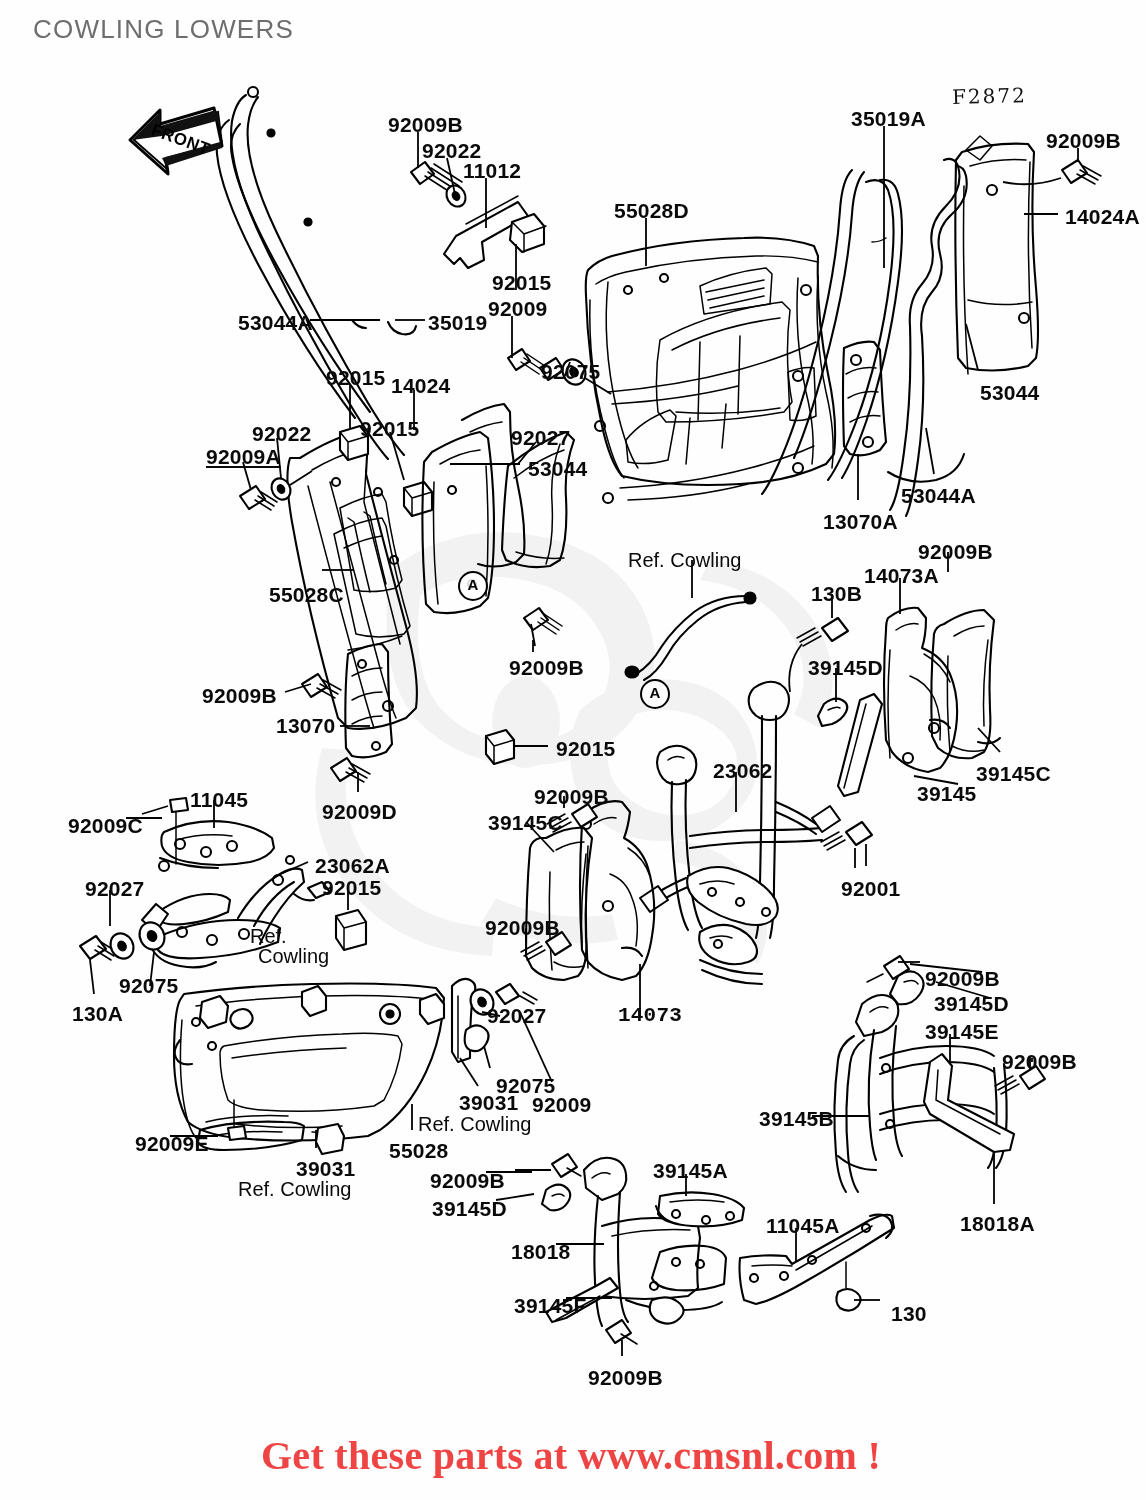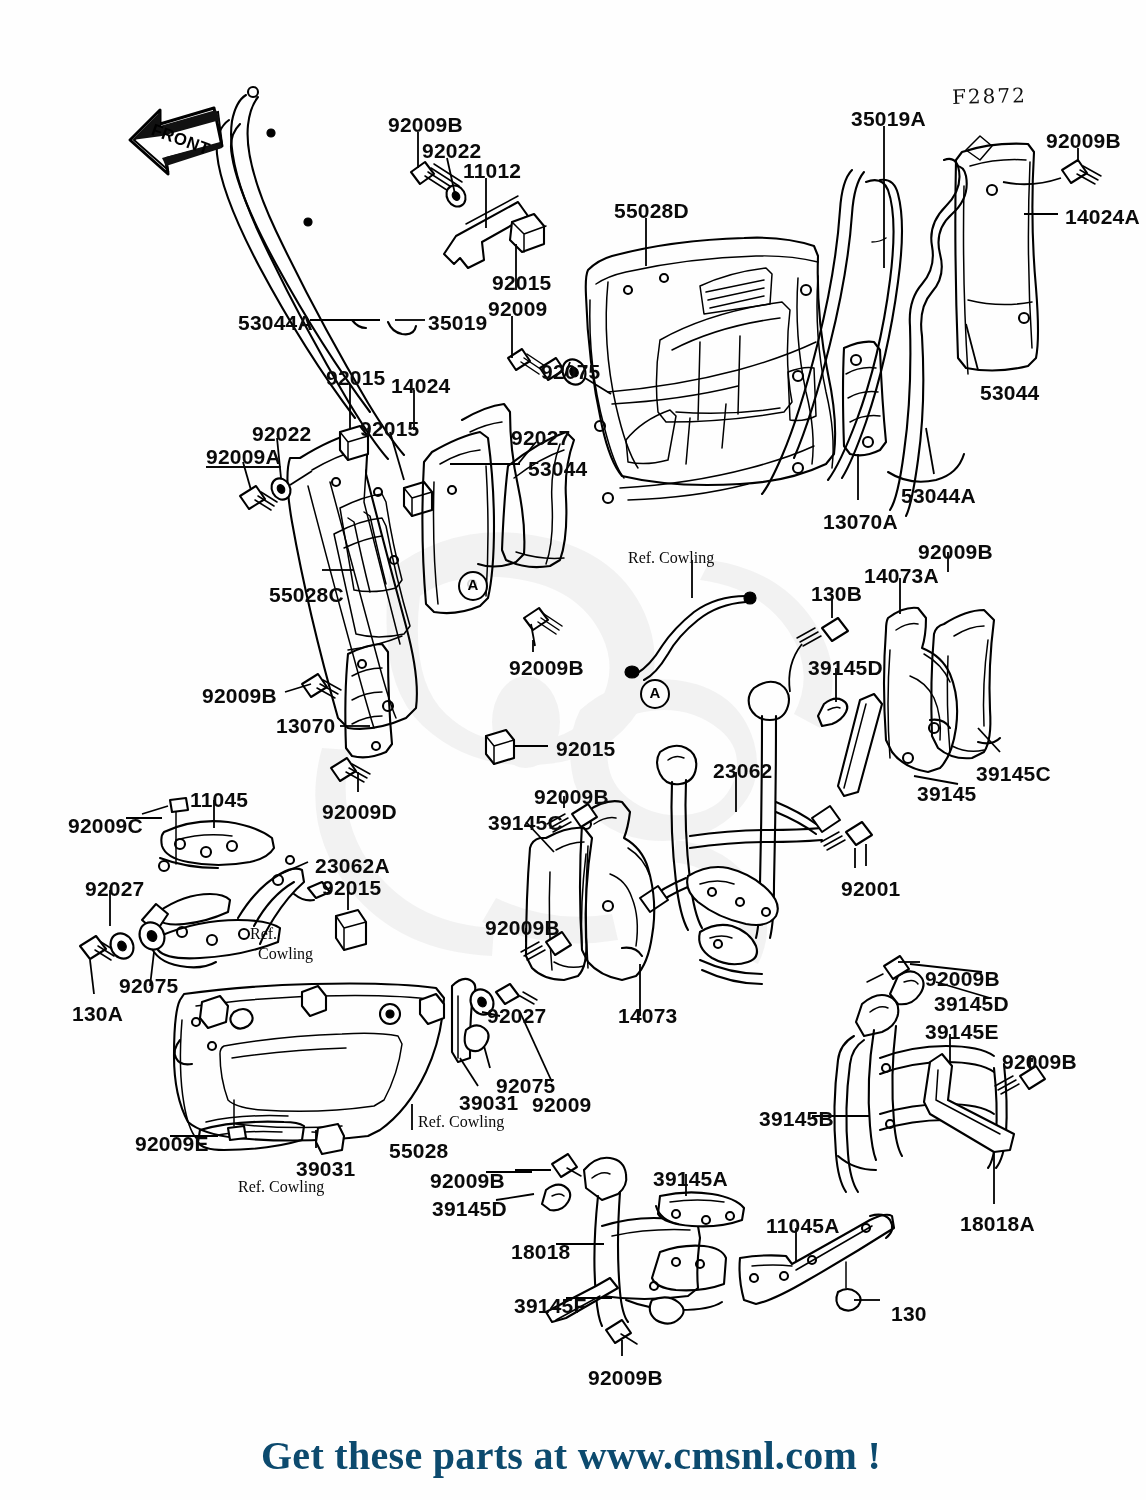--- a/index.html
+++ b/index.html
@@ -25,22 +25,22 @@
 
   
   .lbl{
     position:absolute;
     font-family:"Liberation Sans", sans-serif;
     font-size:21px;font-weight:700;color:#0a0a0a;
     white-space:nowrap;letter-spacing:.2px;line-height:1;
   }
   .ref{
     position:absolute;
-    font-family:Liberation Serif, serif;
-    font-size:16px;font-weight:400;color:#0a0a0a;white-space:nowrap;
+    font-family:Liberation Sans, sans-serif;
+    font-size:20px;font-weight:400;color:#0a0a0a;white-space:nowrap;
   }
 
   
   .circA{
     position:absolute;width:26px;height:26px;border:2px solid #000;border-radius:50%;
     font-size:15px;font-weight:700;color:#000;text-align:center;line-height:24px;
     font-family:"Liberation Sans", sans-serif;background:rgba(255,255,255,.85);
   }
 
   
@@ -49,21 +49,21 @@
     position:absolute;left:24px;top:30px;
     font-family:"Liberation Sans", sans-serif;
     font-size:17px;font-weight:700;color:#000;
     transform:rotate(20deg);letter-spacing:.5px;
   }
 
   
   .banner{
     position:absolute;left:0;top:1432px;width:1142px;text-align:center;
     font-family:"Liberation Serif", serif;
-    font-size:40px;font-weight:700;color:#0c4a6e;letter-spacing:.3px;
+    font-size:40px;font-weight:700;color:#ef4444;letter-spacing:.3px;
   }
 
   
   #wm{position:absolute;left:280px;top:500px;width:640px;height:470px;opacity:.085;pointer-events:none;}
   #wmband{
     position:absolute;left:300px;top:810px;width:720px;height:90px;
     opacity:.10;pointer-events:none;overflow:hidden;
   }
   #wmband .wtxt{
     font-family:"Liberation Sans", sans-serif;
@@ -598,20 +598,21 @@
   <div class="front-arrow">
     <svg width="100" height="80" viewBox="0 0 100 80" xmlns="http://www.w3.org/2000/svg">
       <polygon points="4,40 34,10 34,24 88,8 96,46 40,62 42,74" fill="#ffffff" stroke="#000" stroke-width="3" stroke-linejoin="round"></polygon>
       <polygon points="8,40 34,16 34,28 92,12 96,44 40,58 42,70" fill="none" stroke="#000" stroke-width="2"></polygon>
       <path d="M6 40 L34 12 L34 26 L90 10 L94 20 L36 36 Z" fill="#111"></path>
       <path d="M36 58 L94 42 L96 48 L40 66 Z" fill="#111"></path>
     </svg>
     <div class="ftext">FRONT</div>
   </div>
 
+  <div class="page-title">COWLING LOWERS</div>
 
   <div class="fig-code">F2872</div>
 
   <div id="labels-layer">
       <div class="lbl" style="left: 388px; top: 114px;">92009B</div>
       <div class="lbl" style="left: 422px; top: 140px;">92022</div>
       <div class="lbl" style="left: 463px; top: 160px;">11012</div>
       <div class="lbl" style="left: 614px; top: 200px;">55028D</div>
       <div class="lbl" style="left: 851px; top: 108px; text-align: center;">35019A</div>
       <div class="lbl" style="left: 1046px; top: 130px;">92009B</div>
@@ -642,42 +643,42 @@
       <div class="lbl" style="left: 864px; top: 565px;">14073A</div>
       <div class="lbl" style="left: 918px; top: 541px;">92009B</div>
       <div class="lbl" style="left: 808px; top: 657px;">39145D</div>
       <div class="lbl" style="left: 976px; top: 763px;">39145C</div>
       <div class="lbl" style="left: 917px; top: 783px;">39145</div>
       <div class="lbl" style="left: 713px; top: 760px;">23062</div>
       <div class="lbl" style="left: 534px; top: 786px;">92009B</div>
       <div class="lbl" style="left: 488px; top: 812px;">39145C</div>
       <div class="lbl" style="left: 841px; top: 878px;">92001</div>
       <div class="lbl" style="left: 485px; top: 917px;">92009B</div>
-      <div class="lbl" style="left: 618px; top: 1005px;">14073</div>
+      <div class="lbl" style="left: 618px; top: 1005px; font-family: Liberation Mono, monospace;">14073</div>
       <div class="lbl" style="left: 190px; top: 789px;">11045</div>
       <div class="lbl" style="left: 68px; top: 815px;">92009C</div>
       <div class="lbl" style="left: 315px; top: 855px;">23062A</div>
       <div class="lbl" style="left: 322px; top: 877px;">92015</div>
       <div class="lbl" style="left: 85px; top: 878px;">92027</div>
       <div class="ref" style="left: 250px; top: 925px;">Ref.</div>
       <div class="ref" style="left: 258px; top: 945px;">Cowling</div>
       <div class="lbl" style="left: 119px; top: 975px;">92075</div>
       <div class="lbl" style="left: 72px; top: 1003px;">130A</div>
       <div class="lbl" style="left: 487px; top: 1005px;">92027</div>
       <div class="lbl" style="left: 496px; top: 1075px;">92075</div>
       <div class="lbl" style="left: 459px; top: 1092px;">39031</div>
       <div class="lbl" style="left: 532px; top: 1094px;">92009</div>
       <div class="ref" style="left: 418px; top: 1113px;">Ref. Cowling</div>
       <div class="lbl" style="left: 389px; top: 1140px;">55028</div>
       <div class="lbl" style="left: 135px; top: 1133px;">92009E</div>
       <div class="lbl" style="left: 296px; top: 1158px;">39031</div>
       <div class="ref" style="left: 238px; top: 1178px;">Ref. Cowling</div>
       <div class="lbl" style="left: 430px; top: 1170px;">92009B</div>
       <div class="lbl" style="left: 432px; top: 1198px;">39145D</div>
-      <div class="lbl" style="left: 653px; top: 1160px; margin-top: 8px;">39145A</div>
+      <div class="lbl" style="left: 653px; top: 1160px;">39145A</div>
       <div class="lbl" style="left: 511px; top: 1241px;">18018</div>
       <div class="lbl" style="left: 514px; top: 1295px;">39145F</div>
       <div class="lbl" style="left: 588px; top: 1367px;">92009B</div>
       <div class="lbl" style="left: 766px; top: 1215px;">11045A</div>
       <div class="lbl" style="left: 891px; top: 1303px;">130</div>
       <div class="lbl" style="left: 925px; top: 968px;">92009B</div>
       <div class="lbl" style="left: 934px; top: 993px;">39145D</div>
       <div class="lbl" style="left: 925px; top: 1021px;">39145E</div>
       <div class="lbl" style="left: 1002px; top: 1051px;">92009B</div>
       <div class="lbl" style="left: 759px; top: 1108px;">39145B</div>

